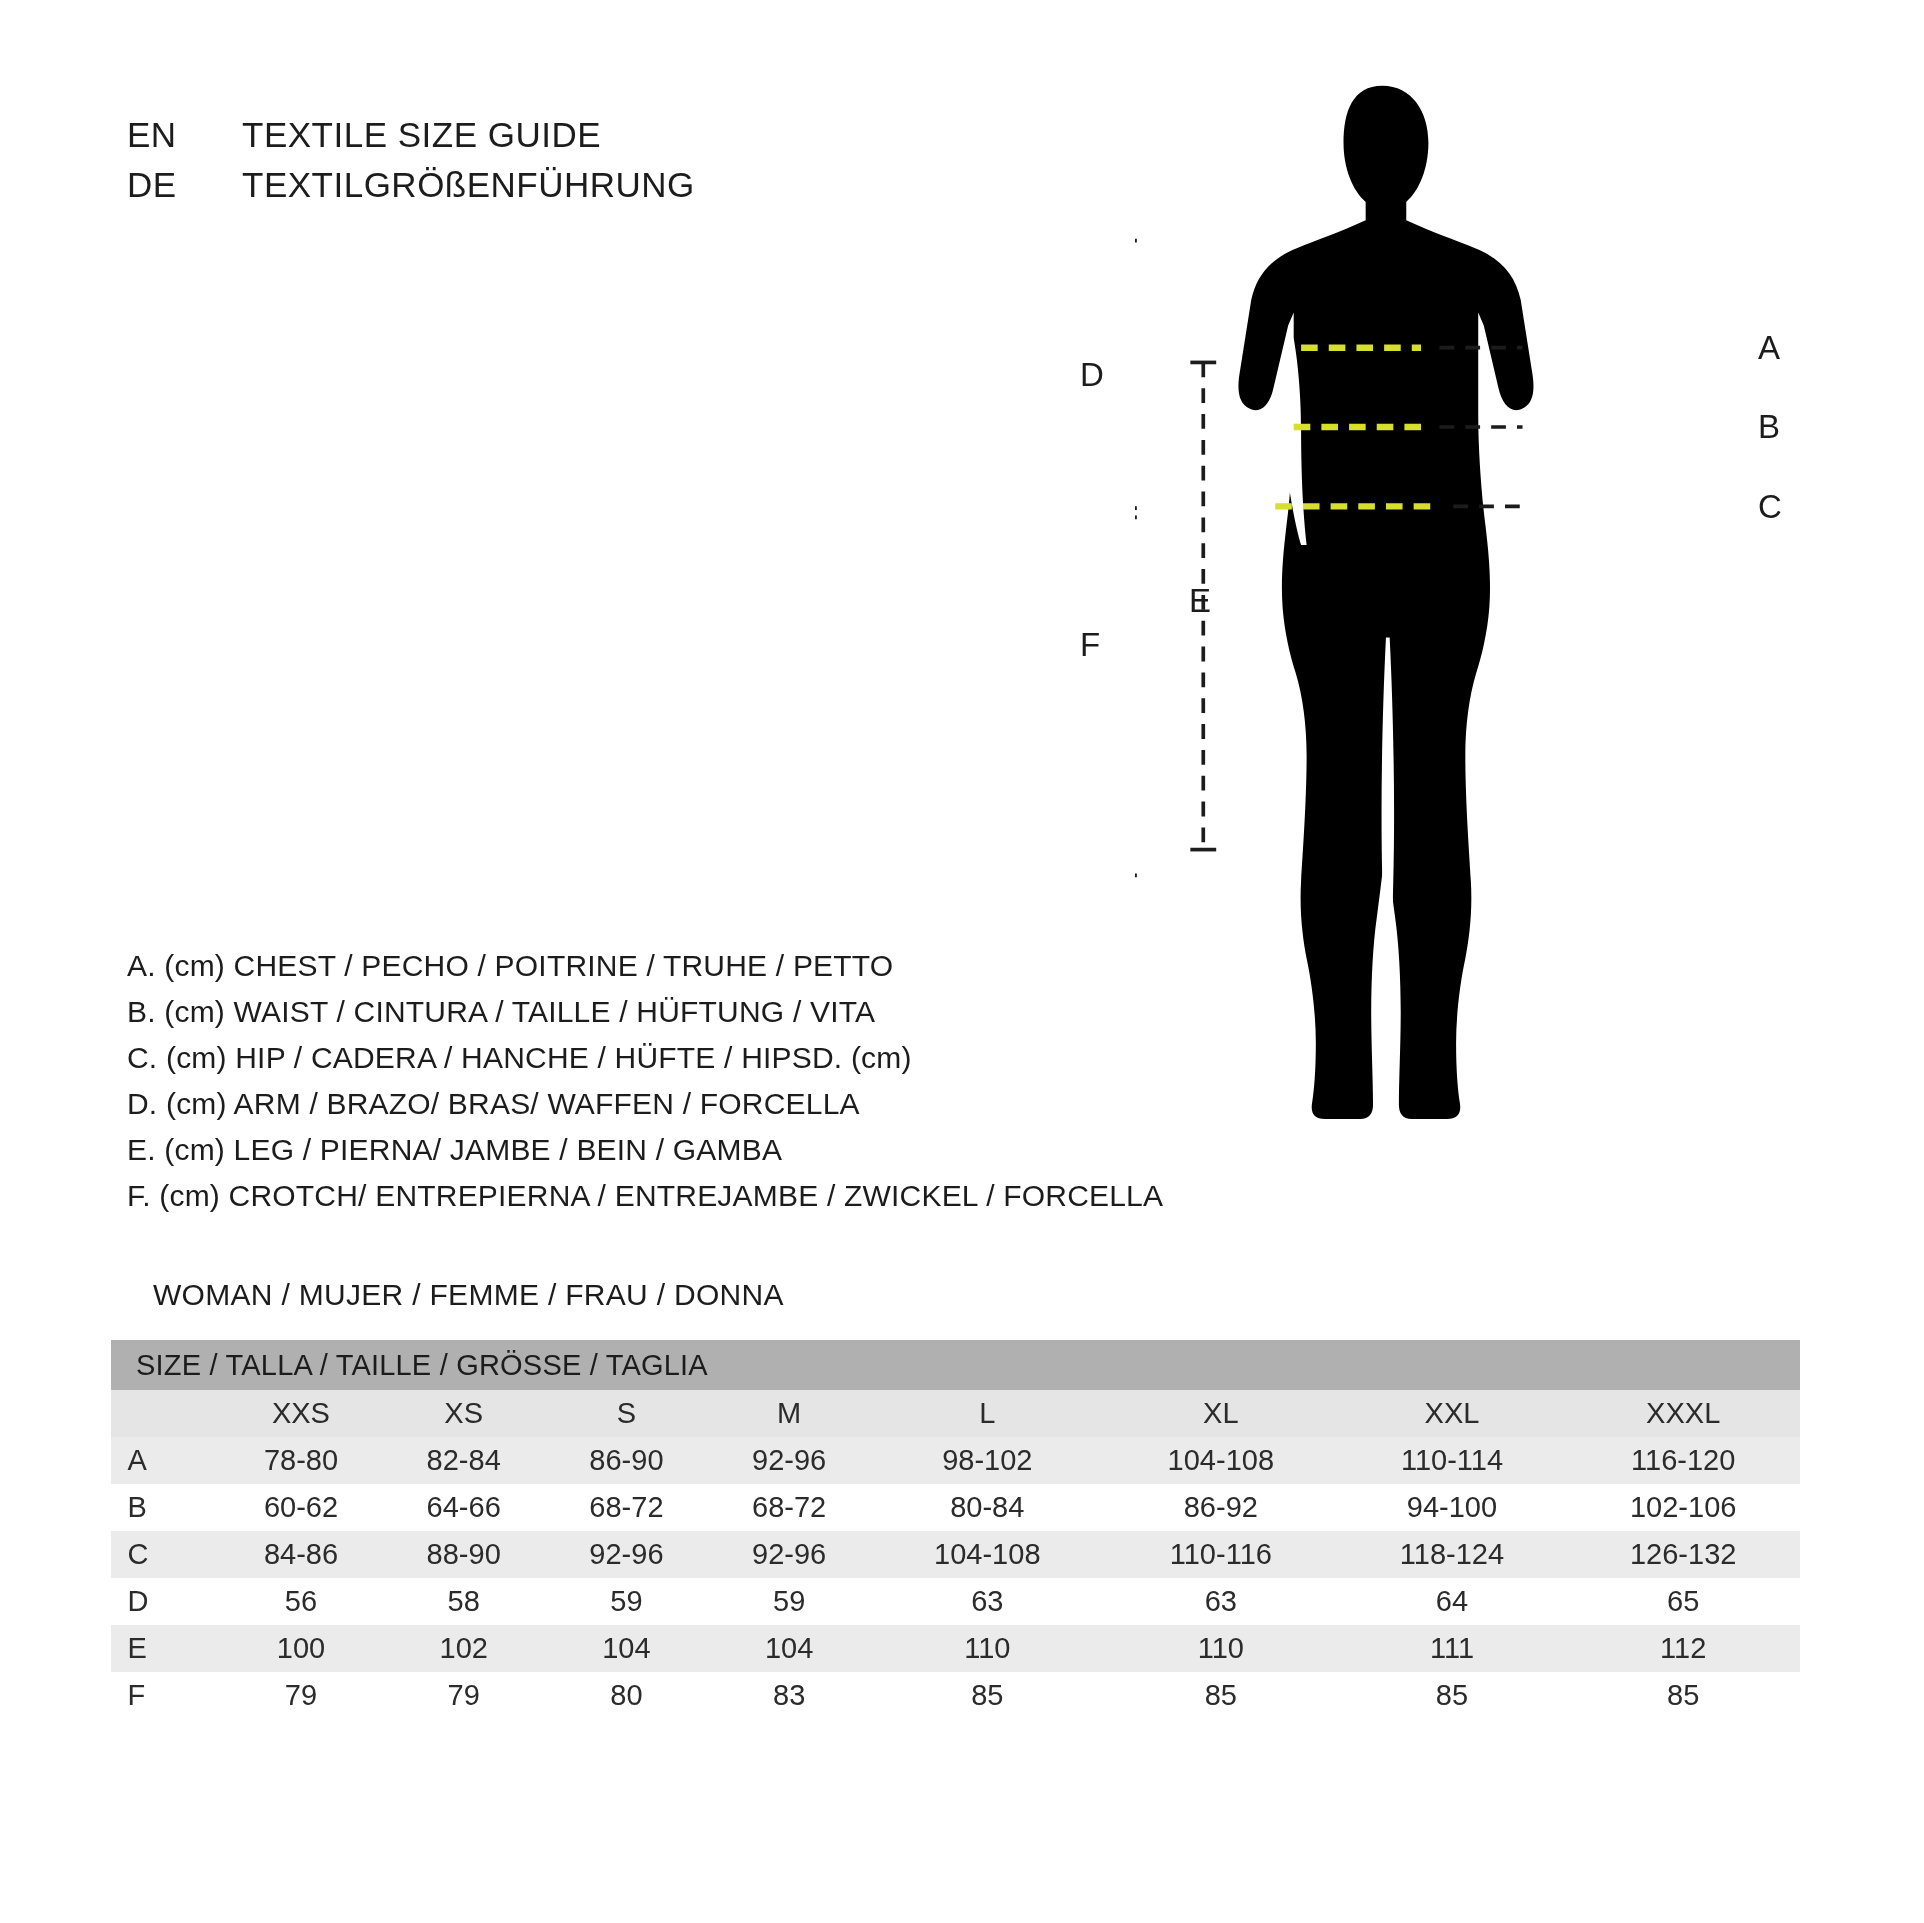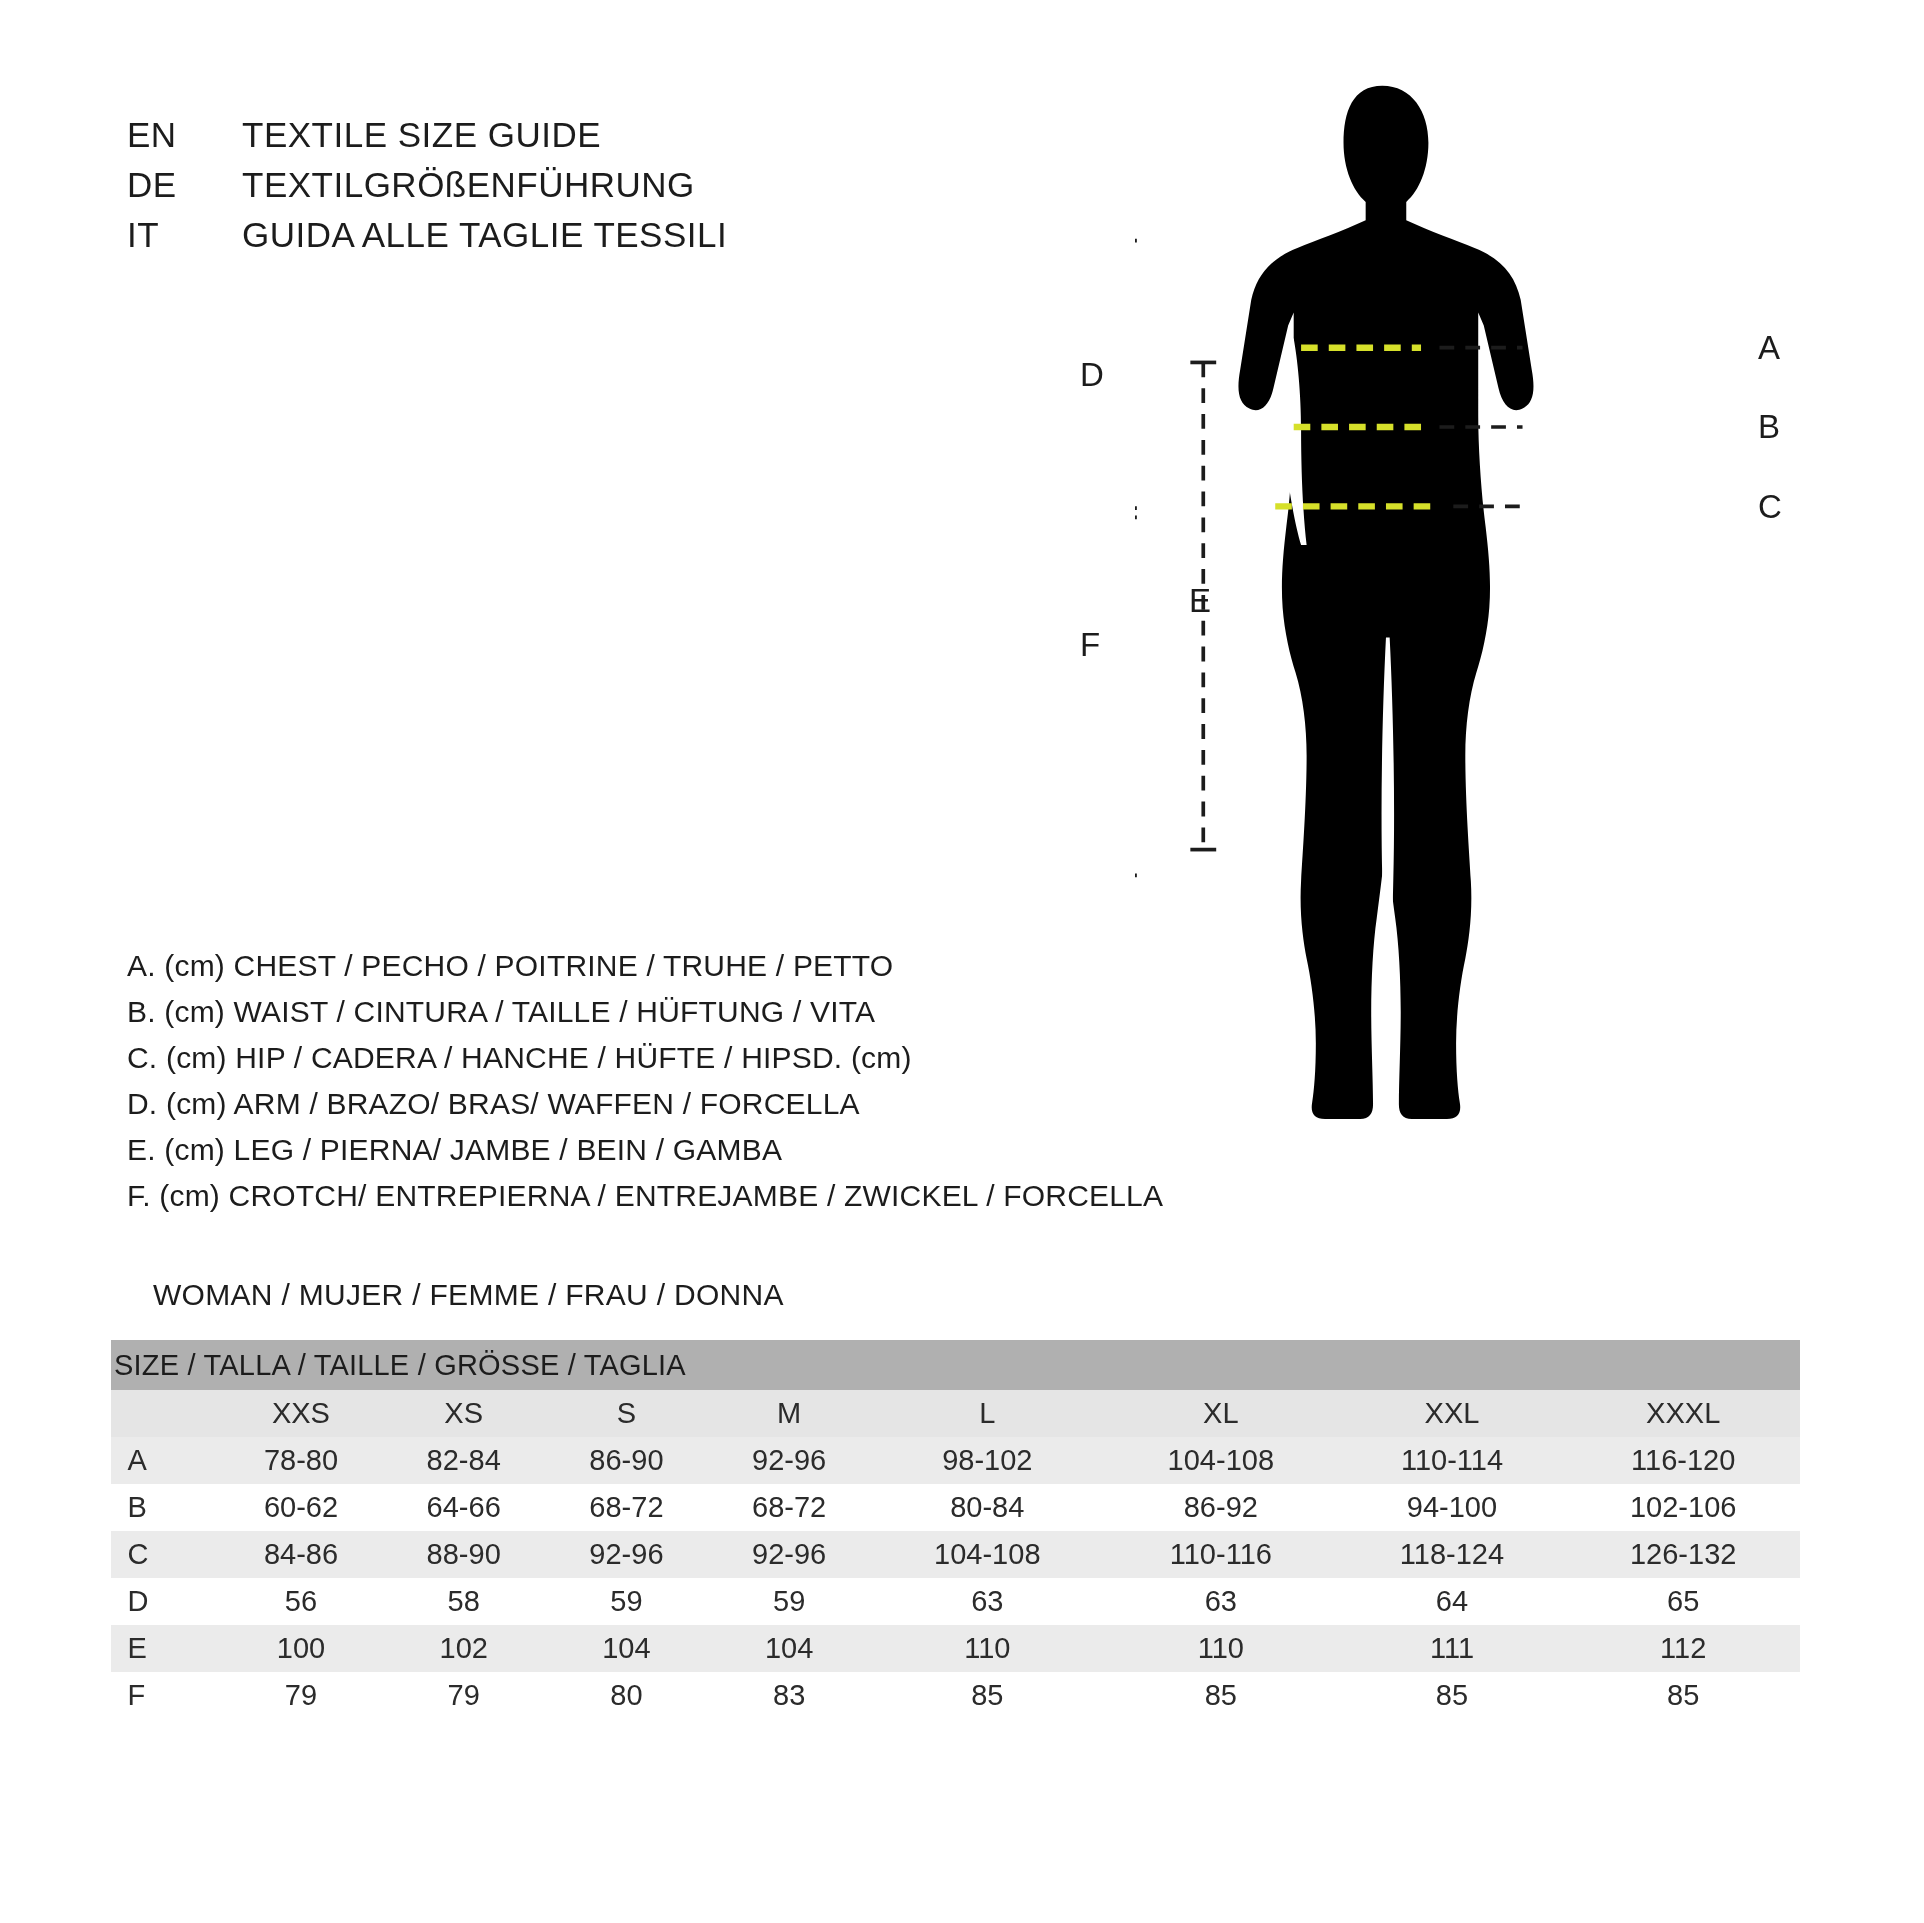--- a/index.html
+++ b/index.html
@@ -78,21 +78,21 @@
     padding: 0;
     height: 47px;
     text-align: center;
     font-weight: normal;
   }
   .size-table .hdr-row td {
     background: #b0b0b0;
     text-align: left;
     font-size: 29px;
     color: #1c1c1c;
-    padding-left: 3px;
+    padding-left: 25px;
     height: 50px;
     letter-spacing: 0.2px;
   }
   .size-table .cols-row td {
     background: #e5e5e5;
     color: #2b2b2b;
   }
   .size-table tbody tr.shaded td {
     background: #ebebeb;
   }
@@ -125,24 +125,20 @@
 <body>
 
 <div class="lang-block">
   <div class="lang-row">
     <span class="lang-code">EN</span>
     <span class="lang-text">TEXTILE SIZE GUIDE</span>
   </div>
   <div class="lang-row">
     <span class="lang-code">DE</span>
     <span class="lang-text">TEXTILGRÖßENFÜHRUNG</span>
-  </div>
-  <div class="lang-row">
-    <span class="lang-code">IT</span>
-    <span class="lang-text">GUIDA ALLE TAGLIE TESSILI</span>
   </div>
 </div>
 
 <div class="legend-block">
   <div class="legend-row">A. (cm) CHEST / PECHO / POITRINE / TRUHE / PETTO</div>
   <div class="legend-row">B. (cm) WAIST / CINTURA / TAILLE / HÜFTUNG / VITA</div>
   <div class="legend-row">C. (cm) HIP / CADERA / HANCHE / HÜFTE / HIPSD. (cm)</div>
   <div class="legend-row">D. (cm) ARM / BRAZO/ BRAS/ WAFFEN / FORCELLA</div>
   <div class="legend-row">E. (cm) LEG / PIERNA/ JAMBE / BEIN / GAMBA</div>
   <div class="legend-row">F. (cm) CROTCH/ ENTREPIERNA / ENTREJAMBE / ZWICKEL / FORCELLA</div>

